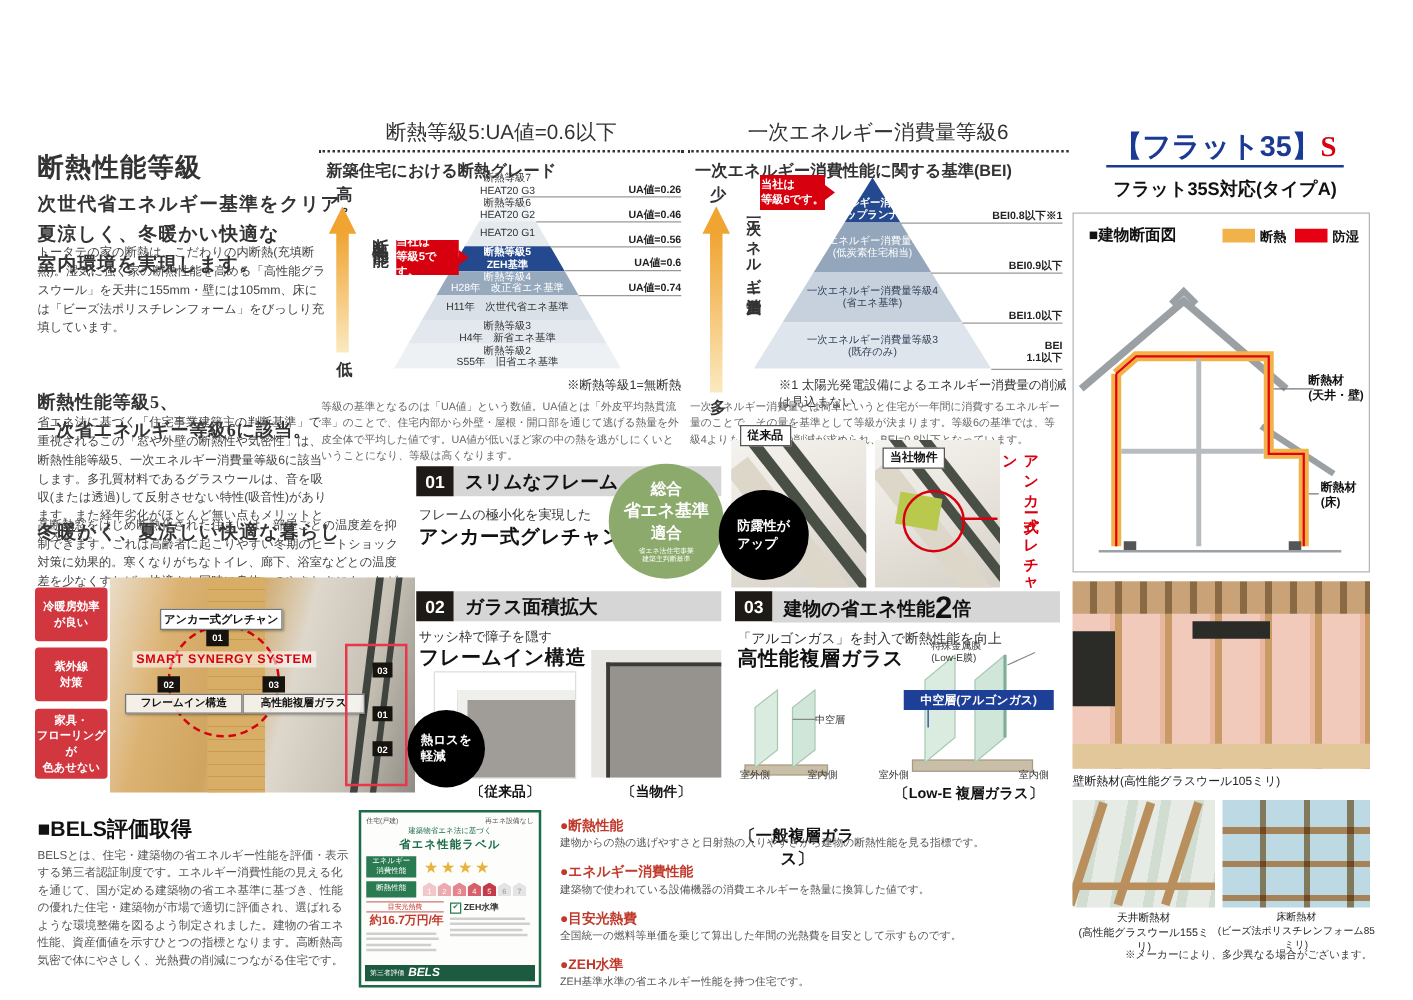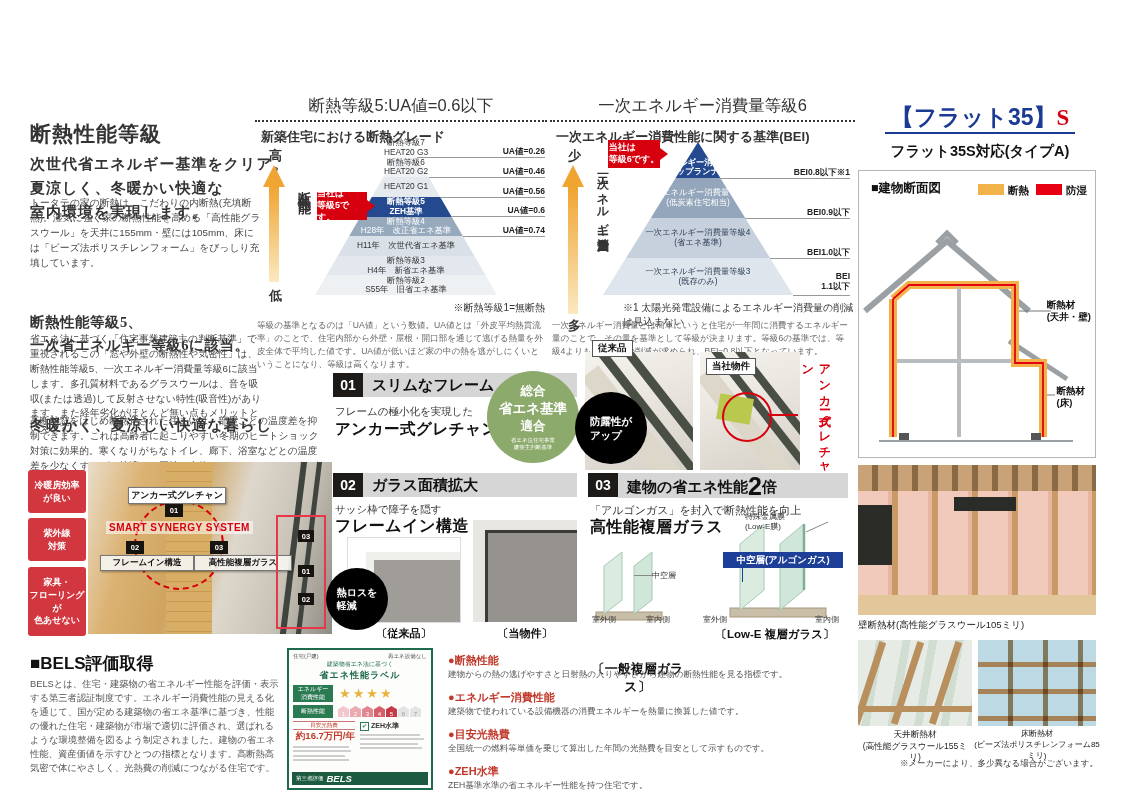--- a/index.html
+++ b/index.html
@@ -282,21 +282,21 @@
     <div class="abs house-lab pre" style="right:4px;top:128px;">断熱材
 (天井・壁)</div>
     <div class="abs house-lab pre" style="right:10px;top:214px;">断熱材
 (床)</div>
   </div>
 
   <div class="abs feat pre" style="top:470px;height:43px;">冷暖房効率
 が良い</div>
   <div class="abs feat pre" style="top:518px;height:43px;">紫外線
 対策</div>
-  <div class="abs feat pre" style="top:567px;height:69px;">家具・
+  <div class="abs feat pre" style="top:567px;height:56px;">家具・
 フローリングが
 色あせない</div>
 
   <div class="abs syn-photo">
     <div class="wood"></div>
     <div class="glass-strip" style="left:202px;top:-10px;width:6px;height:200px;transform:rotate(7deg);"></div>
     <div class="glass-strip" style="left:218px;top:-10px;width:5px;height:200px;transform:rotate(7deg);"></div>
   </div>
   <div class="abs dash-circle" style="left:134px;top:500px;width:86px;height:86px;"></div>
   <div class="abs tagbox" style="left:128px;top:487px;width:96px;height:15px;">アンカー式グレチャン</div>

